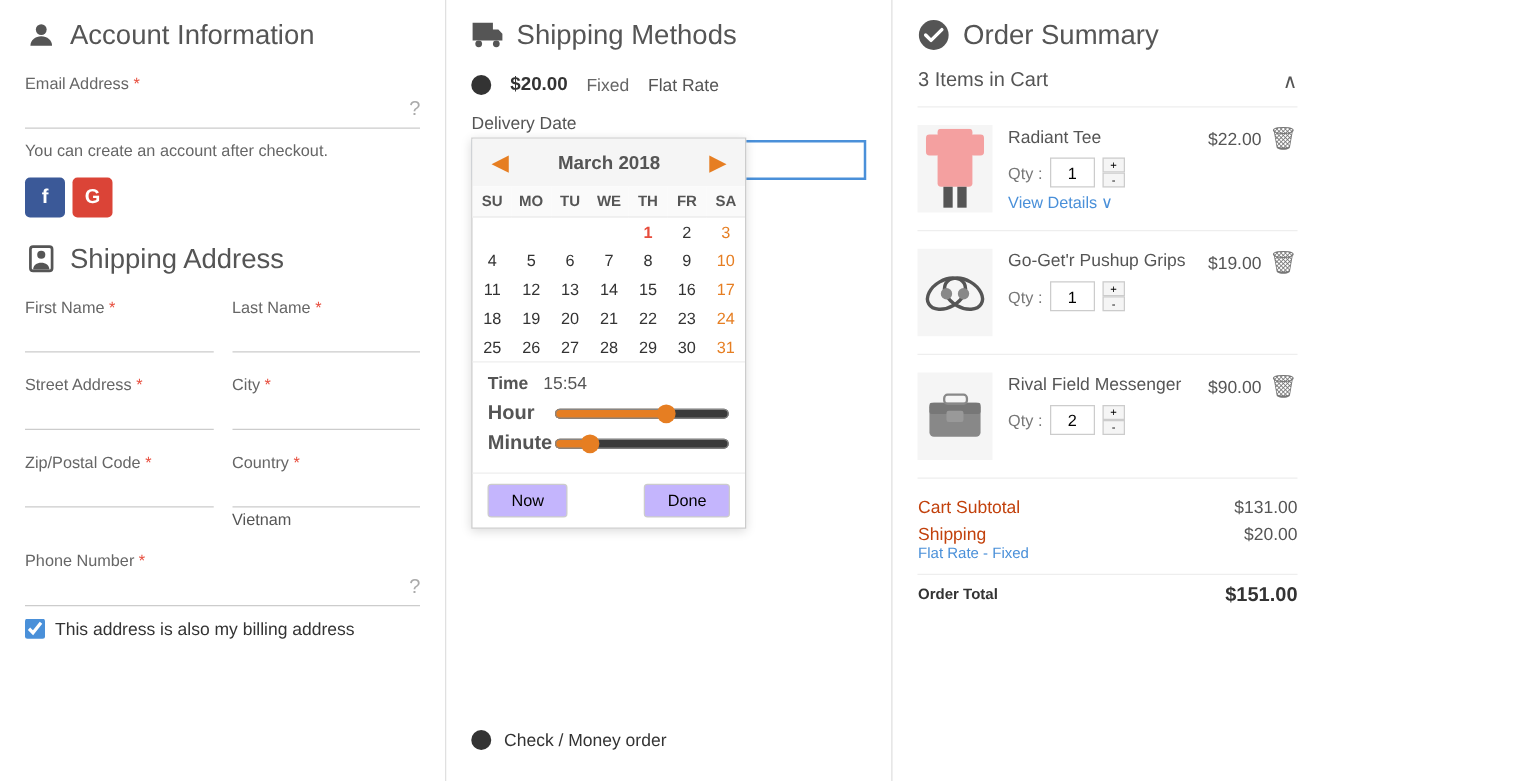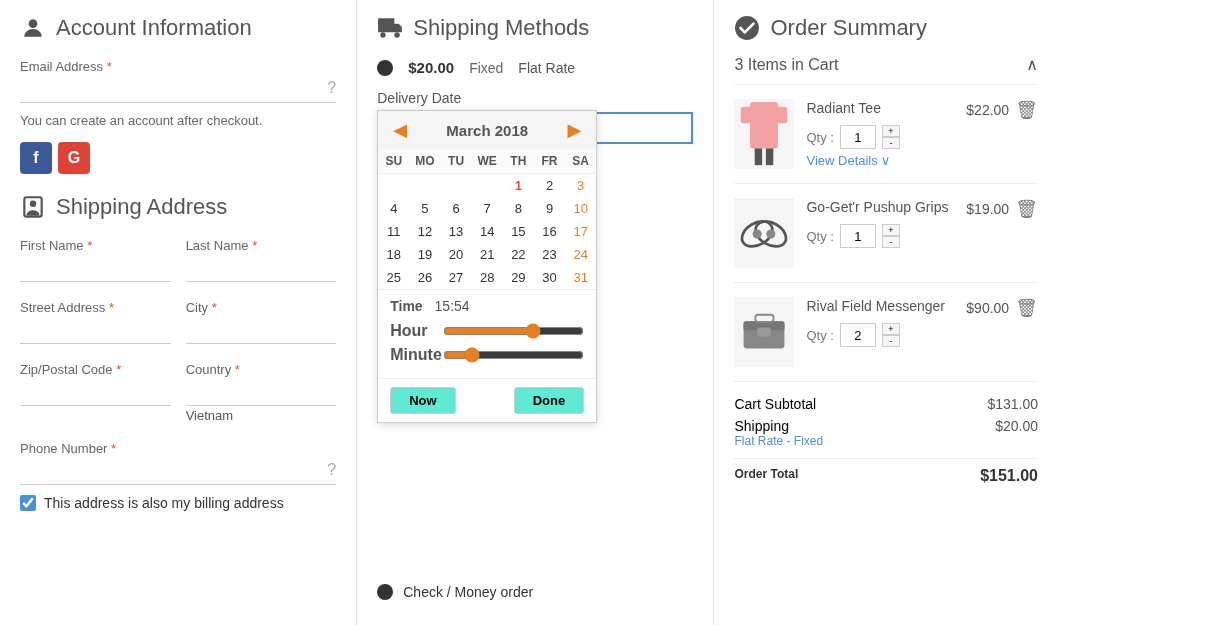--- a/index.html
+++ b/index.html
@@ -50,21 +50,21 @@
     .cal-grid td.weekend-end { color: #e67e22; }
 
     .time-section { padding: 8px 12px; border-top: 1px solid #eee; }
     .time-display { font-size: 14px; margin-bottom: 8px; }
     .time-display .time-label { font-weight: bold; color: #555; margin-right: 8px; }
     .time-display .time-value { color: #555; }
     .slider-row { display: flex; align-items: center; gap: 8px; margin-bottom: 6px; }
     .slider-row .slider-label { width: 45px; font-size: 16px; color: #555; font-weight: bold; }
     .slider-row input[type=range] { flex: 1; accent-color: #e67e22; }
     .cal-footer { display: flex; justify-content: space-between; padding: 8px 12px; border-top: 1px solid #eee; }
-    .cal-btn { padding: 5px 18px; border: 1px solid #ccc; background: #5eead4; cursor: pointer; font-size: 13px; border-radius: 3px; font-weight: bold; }
+    .cal-btn { padding: 5px 18px; border: 1px solid #ccc; background: #c4b5fd; cursor: pointer; font-size: 13px; border-radius: 3px; }
 
     .payment-option { display: flex; align-items: center; gap: 10px; margin-top: 14px; }
     .payment-dot { width: 16px; height: 16px; background: #333; border-radius: 50%; display: inline-block; flex-shrink: 0; }
 
     
     .order-title { font-size: 22px; color: #555; margin-bottom: 14px; display: flex; align-items: center; gap: 10px; }
     .items-in-cart { display: flex; justify-content: space-between; align-items: center; font-size: 16px; color: #555; margin-bottom: 14px; padding-bottom: 10px; border-bottom: 1px solid #eee; }
     .cart-item { display: flex; align-items: flex-start; gap: 12px; margin-bottom: 14px; padding-bottom: 14px; border-bottom: 1px solid #eee; }
     .item-img { width: 60px; height: 70px; background: #f5f5f5; display: flex; align-items: center; justify-content: center; overflow: hidden; flex-shrink: 0; }
     .item-img svg { width: 50px; height: 65px; }
@@ -75,21 +75,21 @@
     .delete-icon { color: #777; cursor: pointer; font-size: 18px; }
     .qty-row { display: flex; align-items: center; gap: 6px; margin-top: 4px; }
     .qty-label { font-size: 13px; color: #777; }
     .qty-input { width: 36px; height: 24px; border: 1px solid #ccc; text-align: center; font-size: 13px; }
     .qty-btns { display: flex; flex-direction: column; }
     .qty-btn { width: 18px; height: 12px; border: 1px solid #ccc; background: #f5f5f5; cursor: pointer; font-size: 9px; display: flex; align-items: center; justify-content: center; line-height: 1; }
     .view-details { font-size: 13px; color: #4a90d9; cursor: pointer; display: flex; align-items: center; gap: 3px; margin-top: 4px; }
 
     .totals { margin-top: 10px; }
     .total-row { display: flex; justify-content: space-between; margin-bottom: 6px; font-size: 14px; }
-    .total-row .label { color: #000000; }
+    .total-row .label { color: #c2410c; }
     .total-row .value { color: #555; }
     .shipping-sub { font-size: 12px; color: #4a90d9; }
     .order-total-row { display: flex; justify-content: space-between; margin-top: 10px; padding-top: 8px; border-top: 1px solid #eee; }
     .order-total-label { font-size: 12px; font-weight: bold; color: #333; }
     .order-total-value { font-size: 16px; font-weight: bold; color: #333; }
   </style>
 </head>
 <body>
 
 <div class="layout">

